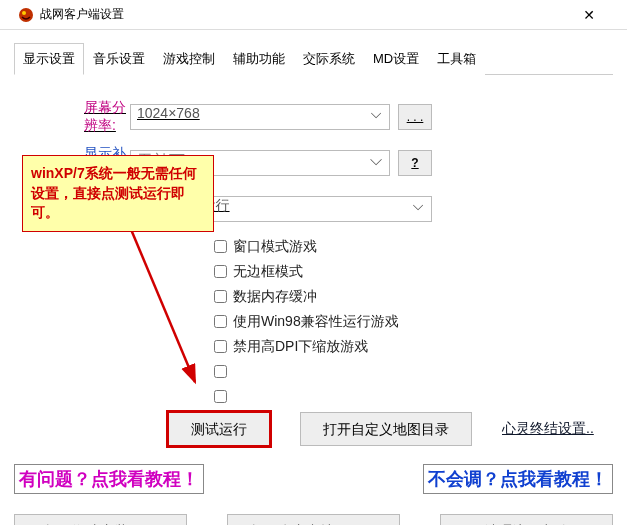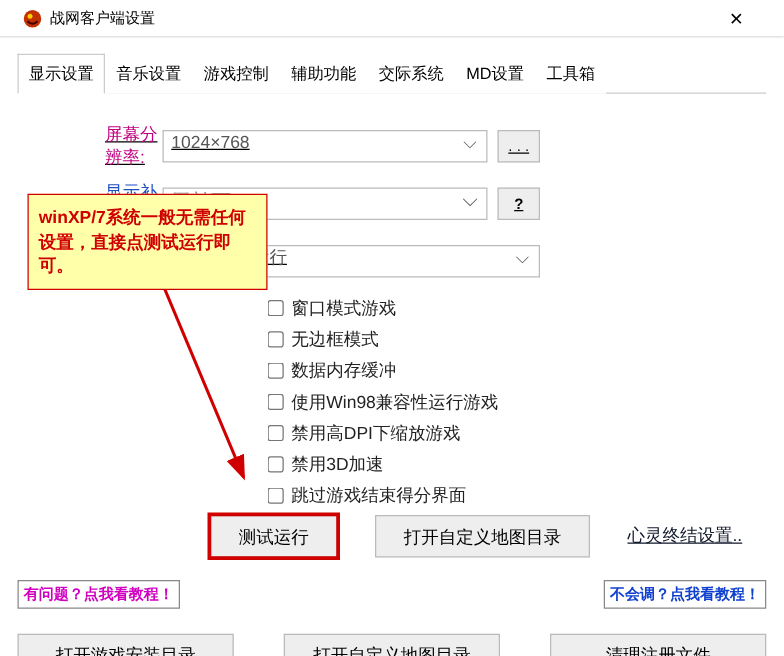--- a/index.html
+++ b/index.html
@@ -139,21 +139,21 @@
   .link-text {
     font-size: 14px;
     color: #0f172a;
     text-decoration: underline;
     cursor: pointer;
   }
   .help-row {
     display: flex;
     justify-content: space-between;
     margin: 18px 14px 0 14px;
-    font-size: 12px;
+    font-size: 18px;
     font-weight: bold;
   }
   .help-left {
     color: #d000c0;
     border: 1px solid #888;
     padding: 2px 4px;
     cursor: pointer;
   }
   .help-right {
     color: #1040d0;
@@ -267,25 +267,23 @@
     <div class="check-row">
         <input type="checkbox" style="">
         <span>使用Win98兼容性运行游戏</span>
       </div>
     <div class="check-row">
         <input type="checkbox" style="">
         <span>禁用高DPI下缩放游戏</span>
       </div>
     <div class="check-row">
         <input type="checkbox" style="">
-        <span>禁用3D加速</span>
-      </div>
-    <div class="check-row">
-        <input type="checkbox" style="">
-        <span>跳过游戏结束得分界面</span>
+      </div>
+    <div class="check-row">
+        <input type="checkbox" style="">
       </div>
   </div>
 
   <div class="run-row">
     <div class="run-btn highlight">测试运行</div>
     <div class="run-btn">打开自定义地图目录</div>
     <span class="link-text">心灵终结设置..</span>
   </div>
 
 </div>

